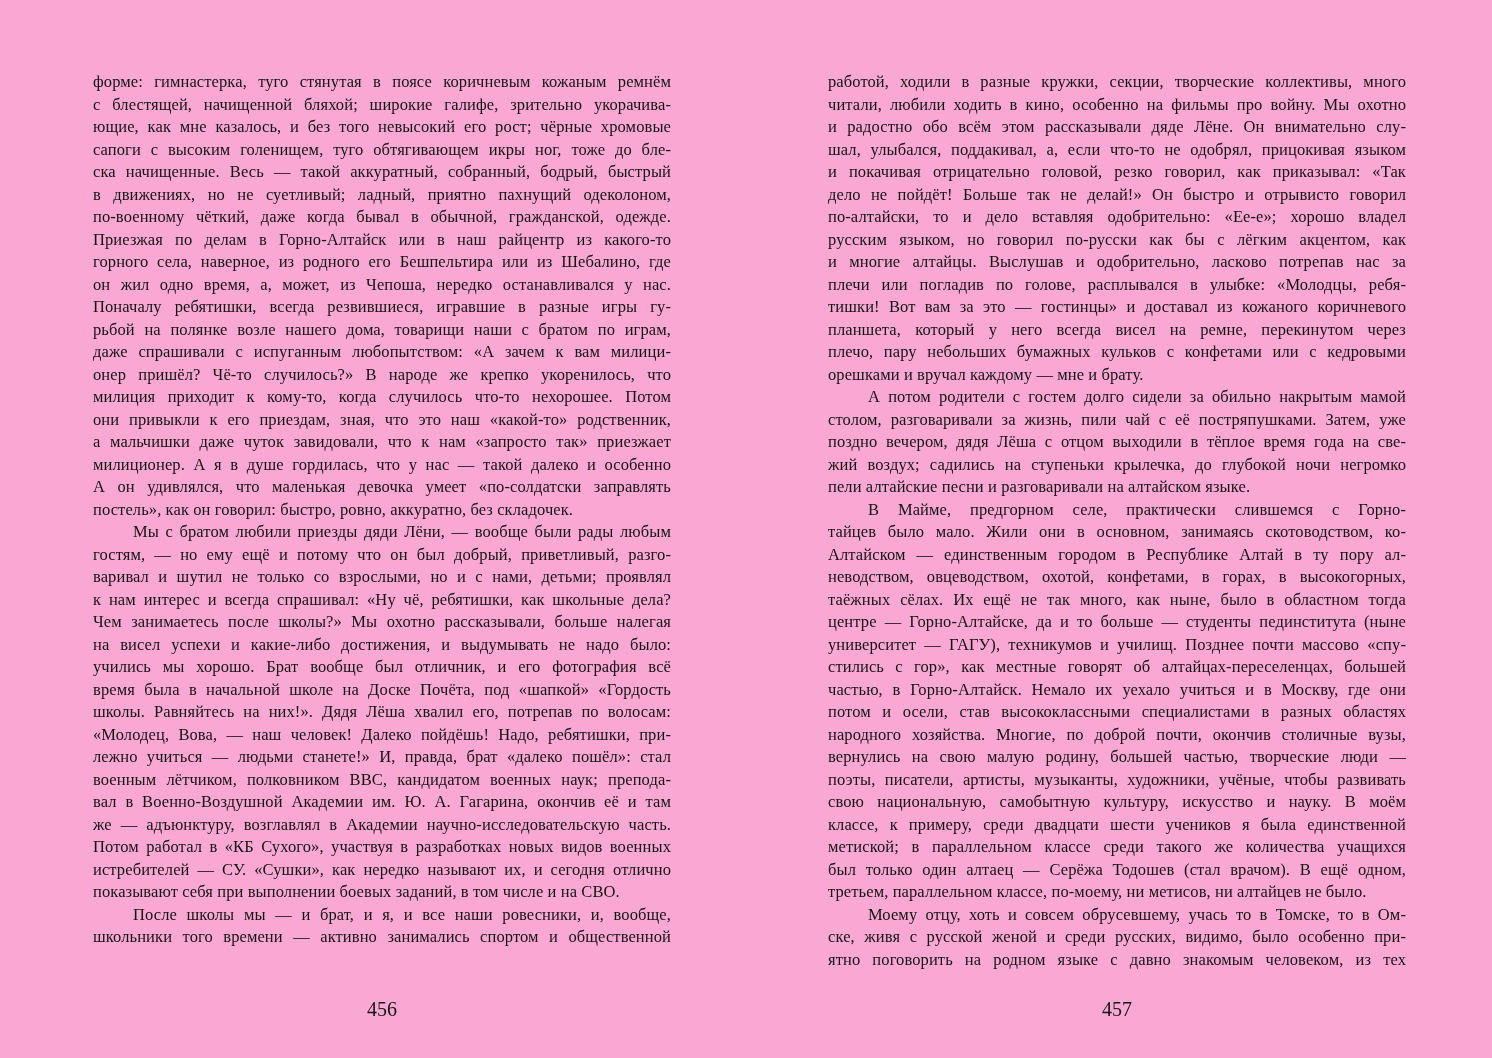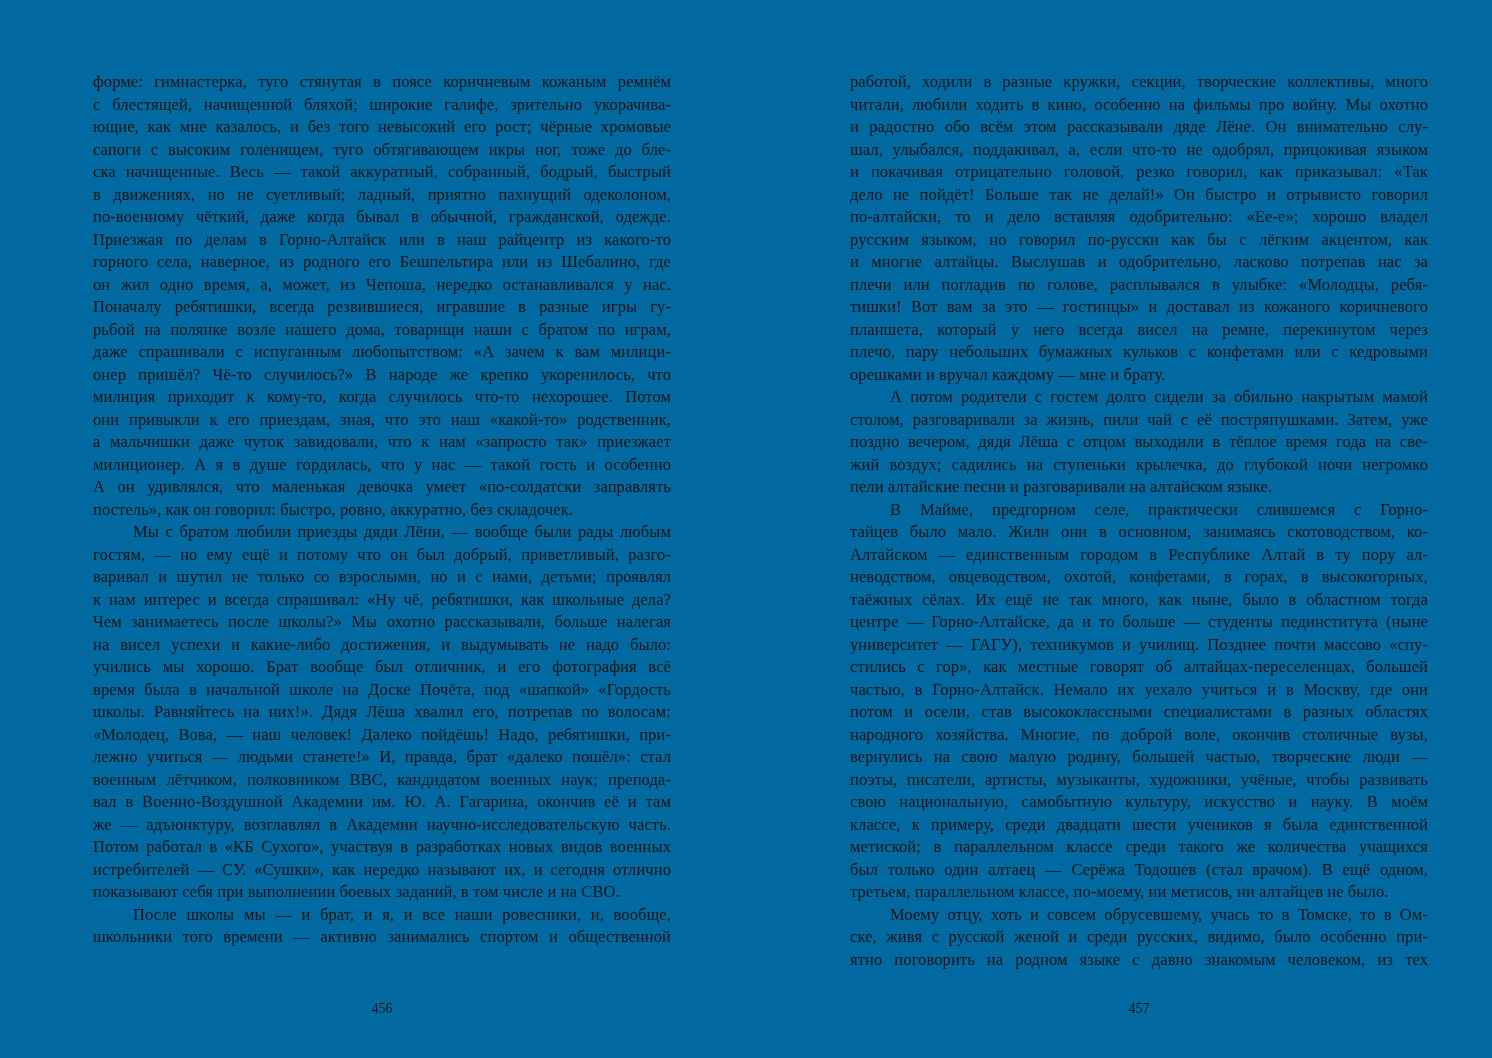--- a/index.html
+++ b/index.html
@@ -11,30 +11,30 @@
     width: 1492px;
     height: 1058px;
     position: relative;
     overflow: hidden;
     font-family: "Liberation Serif", "DejaVu Serif", serif;
     color: #141414;
   }
   .spread {
     position: absolute;
     inset: 0;
-    background: #0369a1;
+    background: #f9a8d4;
   }
   .page {
     position: absolute;
     top: 71px;
     width: 578px;
     height: 960px;
   }
   .page--left  { left: 93px;  }
-  .page--right { left: 850px; }
+  .page--right { left: 828px; }
   .text-block {
     width: 578px;
   }
   .line {
     font-size: 16.5px;
     line-height: 22.5px;
     height: 22.5px;
     overflow: hidden;
     white-space: normal;
     letter-spacing: 0.1px;
@@ -47,21 +47,21 @@
   .line.i {
     text-indent: 40px;
     font-family: Liberation Serif, serif;
   }
   .pagenum {
     position: absolute;
     top: 927px; 
     left: 0;
     width: 100%;
     text-align: center;
-    font-size: 14px;
+    font-size: 20px;
     line-height: 22px;
   }
 </style>
 </head>
 <body>
 
 <div class="spread">
 
   <div class="page page--left">
     <div class="text-block">
@@ -75,21 +75,21 @@
         <div class="line j">Приезжая по делам в Горно-Алтайск или в наш райцентр из какого-то</div>
         <div class="line j">горного села, наверное, из родного его Бешпельтира или из Шебалино, где</div>
         <div class="line j">он жил одно время, а, может, из Чепоша, нередко останавливался у нас.</div>
         <div class="line j">Поначалу ребятишки, всегда резвившиеся, игравшие в разные игры гу-</div>
         <div class="line j">рьбой на полянке возле нашего дома, товарищи наши с братом по играм,</div>
         <div class="line j">даже спрашивали с испуганным любопытством: «А зачем к вам милици-</div>
         <div class="line j">онер пришёл? Чё-то случилось?» В народе же крепко укоренилось, что</div>
         <div class="line j">милиция приходит к кому-то, когда случилось что-то нехорошее. Потом</div>
         <div class="line j">они привыкли к его приездам, зная, что это наш «какой-то» родственник,</div>
         <div class="line j">а мальчишки даже чуток завидовали, что к нам «запросто так» приезжает</div>
-        <div class="line j">милиционер. А я в душе гордилась, что у нас — такой гость и особенно</div>
+        <div class="line j">милиционер. А я в душе гордилась, что у нас — такой далеко и особенно</div>
         <div class="line j">А он удивлялся, что маленькая девочка умеет «по-солдатски заправлять</div>
         <div class="line">постель», как он говорил: быстро, ровно, аккуратно, без складочек.</div>
         <div class="line j i">Мы с братом любили приезды дяди Лёни, — вообще были рады любым</div>
         <div class="line j">гостям, — но ему ещё и потому что он был добрый, приветливый, разго-</div>
         <div class="line j">варивал и шутил не только со взрослыми, но и с нами, детьми; проявлял</div>
         <div class="line j">к нам интерес и всегда спрашивал: «Ну чё, ребятишки, как школьные дела?</div>
         <div class="line j">Чем занимаетесь после школы?» Мы охотно рассказывали, больше налегая</div>
         <div class="line j">на висел успехи и какие-либо достижения, и выдумывать не надо было:</div>
         <div class="line j">учились мы хорошо. Брат вообще был отличник, и его фотография всё</div>
         <div class="line j">время была в начальной школе на Доске Почёта, под «шапкой» «Гордость</div>
@@ -132,21 +132,21 @@
         <div class="line j i">В Майме, предгорном селе, практически слившемся с Горно-</div>
         <div class="line j">тайцев было мало. Жили они в основном, занимаясь скотоводством, ко-</div>
         <div class="line j">Алтайском — единственным городом в Республике Алтай в ту пору ал-</div>
         <div class="line j">неводством, овцеводством, охотой, конфетами, в горах, в высокогорных,</div>
         <div class="line j">таёжных сёлах. Их ещё не так много, как ныне, было в областном тогда</div>
         <div class="line j">центре — Горно-Алтайске, да и то больше — студенты пединститута (ныне</div>
         <div class="line j">университет — ГАГУ), техникумов и училищ. Позднее почти массово «спу-</div>
         <div class="line j">стились с гор», как местные говорят об алтайцах-переселенцах, большей</div>
         <div class="line j">частью, в Горно-Алтайск. Немало их уехало учиться и в Москву, где они</div>
         <div class="line j">потом и осели, став высококлассными специалистами в разных областях</div>
-        <div class="line j">народного хозяйства. Многие, по доброй воле, окончив столичные вузы,</div>
+        <div class="line j">народного хозяйства. Многие, по доброй почти, окончив столичные вузы,</div>
         <div class="line j">вернулись на свою малую родину, большей частью, творческие люди —</div>
         <div class="line j">поэты, писатели, артисты, музыканты, художники, учёные, чтобы развивать</div>
         <div class="line j">свою национальную, самобытную культуру, искусство и науку. В моём</div>
         <div class="line j">классе, к примеру, среди двадцати шести учеников я была единственной</div>
         <div class="line j">метиской; в параллельном классе среди такого же количества учащихся</div>
         <div class="line j">был только один алтаец — Серёжа Тодошев (стал врачом). В ещё одном,</div>
         <div class="line">третьем, параллельном классе, по-моему, ни метисов, ни алтайцев не было.</div>
         <div class="line j i">Моему отцу, хоть и совсем обрусевшему, учась то в Томске, то в Ом-</div>
         <div class="line j">ске, живя с русской женой и среди русских, видимо, было особенно при-</div>
         <div class="line j">ятно поговорить на родном языке с давно знакомым человеком, из тех</div>

